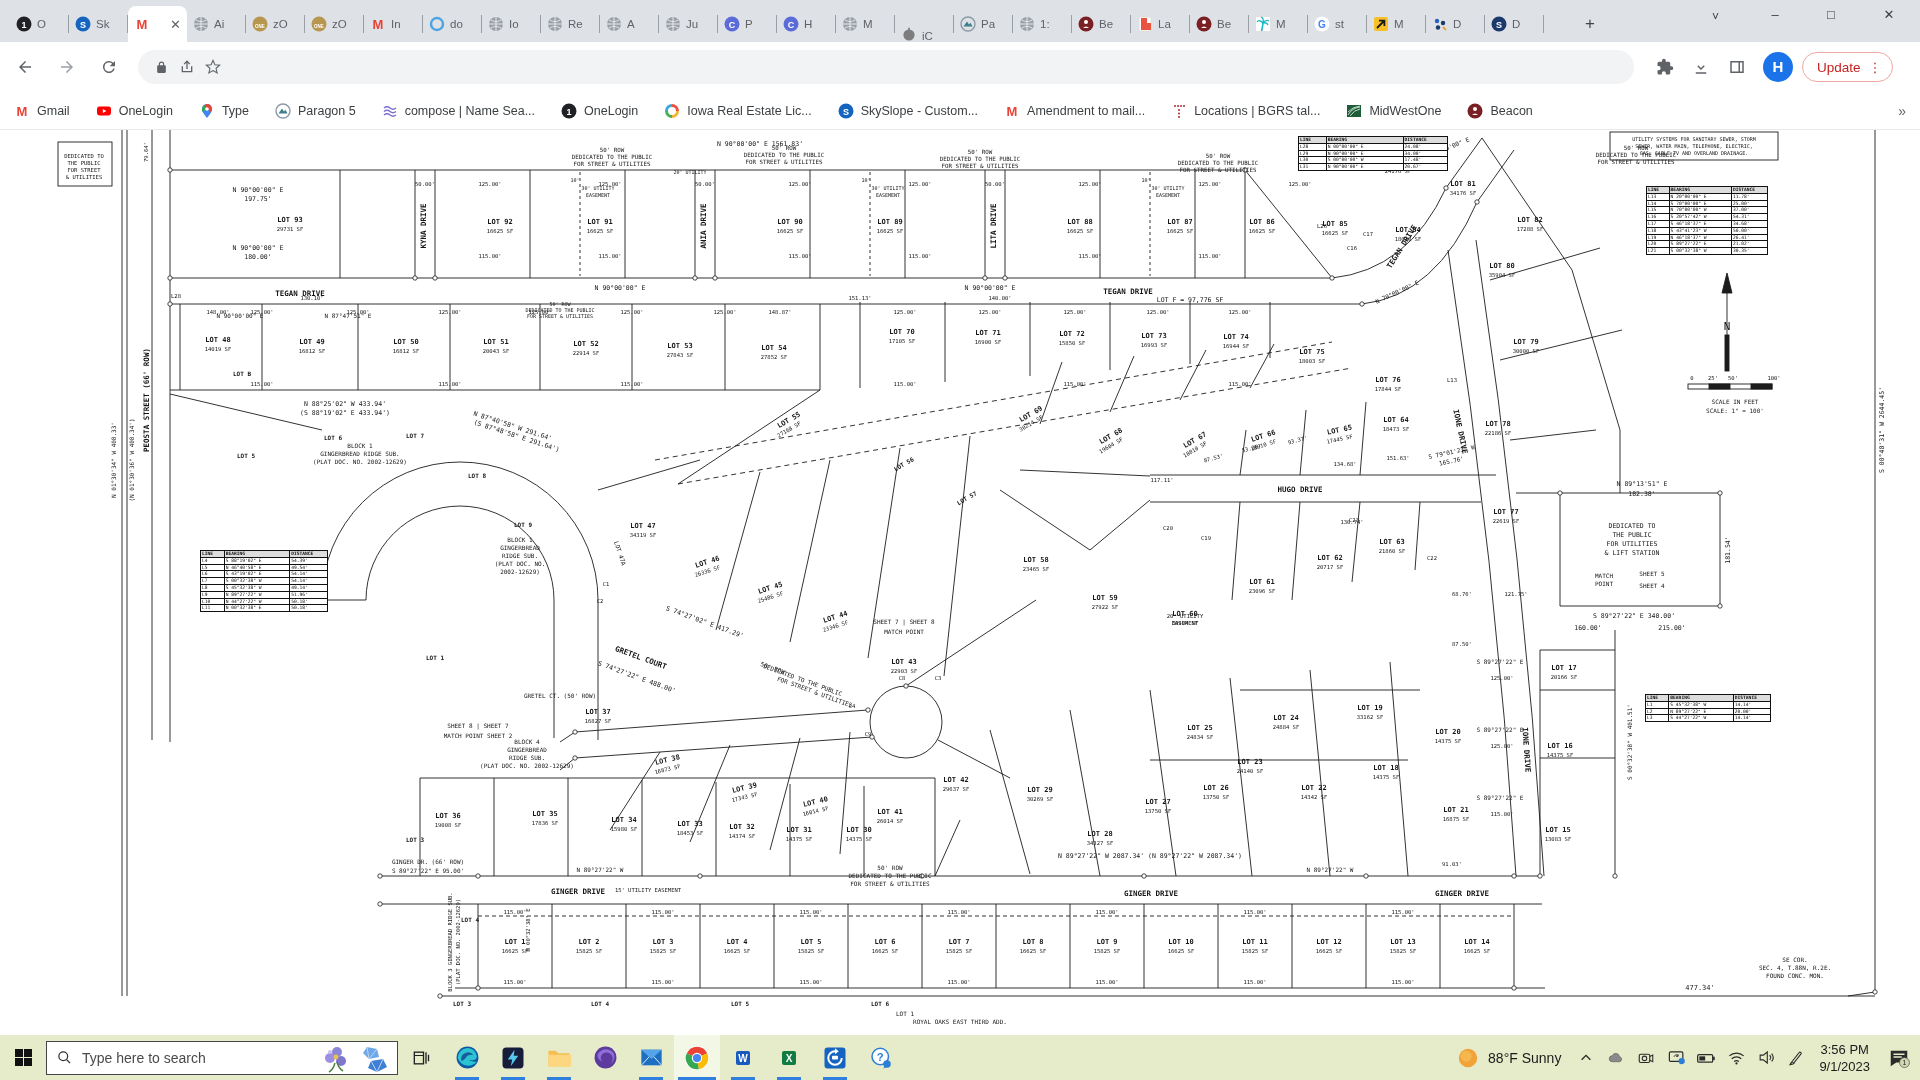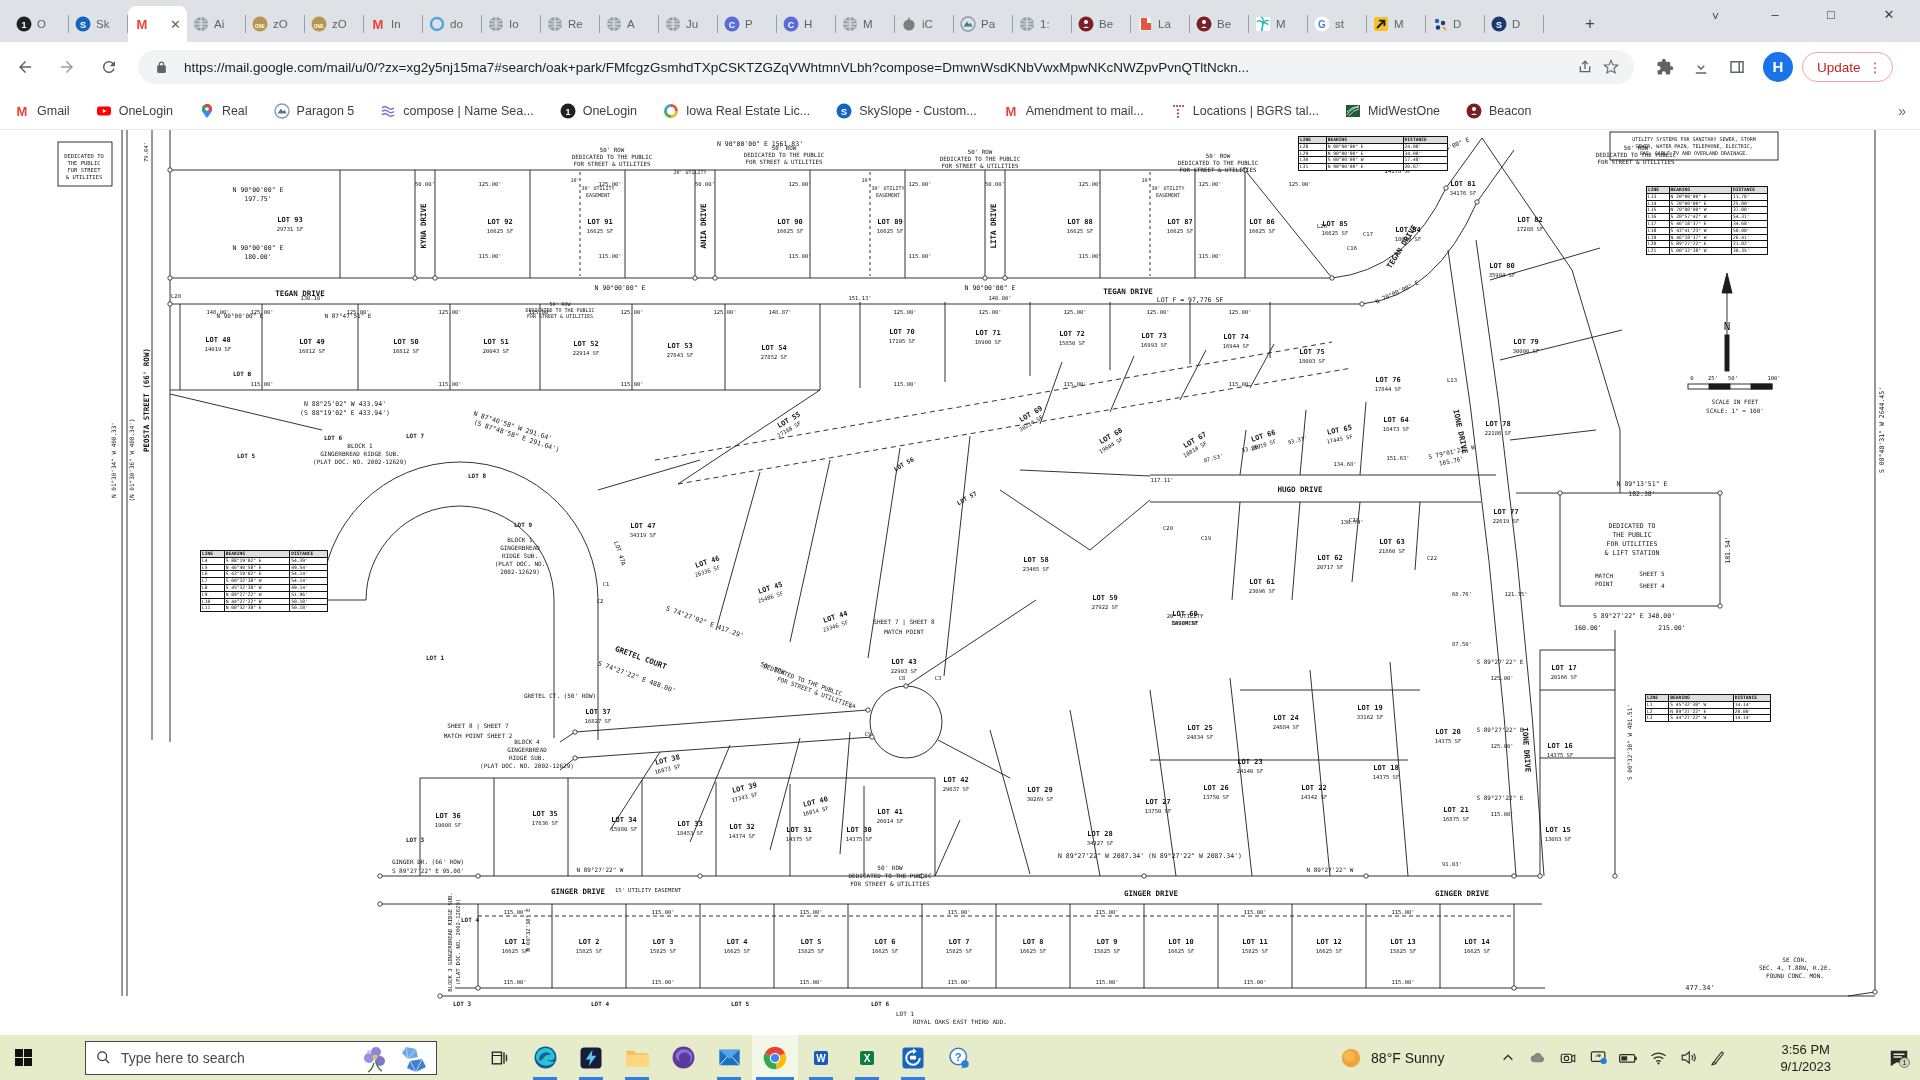--- a/index.html
+++ b/index.html
@@ -55,21 +55,21 @@
   #plat text { font-family:"DejaVu Sans Mono", monospace; fill:#161616; }
   .ptable { position:absolute; border:1px solid #111; background:#fff; font-family:"DejaVu Sans Mono",monospace; }
   .ptable .r { display:flex; border-top:0.5px solid #111; }
   .ptable .r:first-child { border-top:none; font-weight:bold; background:#ddd; }
   .ptable .c { font-size:4.6px; line-height:5.8px; padding:0 1px; border-left:0.5px solid #111;
     white-space:nowrap; overflow:hidden; color:#111; }
   .ptable .c:first-child { border-left:none; }
 
   
   #taskbar { position:absolute; left:0; top:1035px; width:1920px; height:45px; background:#e6ecca;
-    display:flex; align-items:center;gap:39px; }
+    display:flex; align-items:center; }
   #startbtn { width:46px; height:45px; display:flex; align-items:center; justify-content:center; cursor:pointer; }
   #searchbox { width:352px; height:34px; background:#fff; border:1px solid #43464b; display:flex;
     align-items:center; padding-left:10px; position:relative; cursor:text; }
   #searchbox .ph { color:#4a4a4a; font-size:14px; margin-left:10px; }
   #searchart { position:absolute; right:2px; top:1px; width:80px; height:30px; }
   .tbtn { width:46px; height:45px; display:flex; align-items:center; justify-content:center;
     position:relative; cursor:pointer; }
   .tbtn.activeapp { background:#f3f7e6; }
   .tbtn .runline { position:absolute; bottom:0; left:11px; width:24px; height:3px; background:#2f7fe0; }
   .tbtn.activeapp .runline { left:4px; width:38px; }
@@ -197,21 +197,21 @@
           <span class="sep"></span>
         </div>
         <div class="tab" style="left: 836px;">
           <span class="fav"><svg viewBox="0 0 16 16" width="16" height="16">
               <circle cx="8" cy="8" r="7" fill="#9aa0a6"></circle>
               <path d="M1,8h14 M8,1v14 M3,4c3,2 7,2 10,0 M3,12c3,-2 7,-2 10,0" stroke="#e8eaed" stroke-width="1" fill="none"></path>
             </svg></span>
           <span class="tl">M</span>
           <span class="sep"></span>
         </div>
-        <div class="tab" style="left: 895px;">
+        <div class="tab" style="left: 895px; align-items: flex-end;">
           <span class="fav"><svg viewBox="0 0 16 16" width="16" height="16">
               <circle cx="8" cy="9" r="5.6" fill="#7d7d7d"></circle>
               <rect x="7.2" y="1.5" width="1.6" height="3" rx="0.8" fill="#7d7d7d"></rect>
             </svg></span>
           <span class="tl">iC</span>
           <span class="sep"></span>
         </div>
         <div class="tab" style="left: 954px;">
           <span class="fav"><svg viewBox="0 0 16 16" width="16" height="16">
               <circle cx="8" cy="8" r="7" fill="none" stroke="#8a9aa6" stroke-width="1.4"></circle>
@@ -320,21 +320,20 @@
       <svg width="18" height="18" viewBox="0 0 24 24">
           <path d="M17.65 6.35A8 8 0 1 0 19.73 14h-2.08A6 6 0 1 1 12 6c1.66 0 3.14.69 4.22 1.78L13 11h7V4l-2.35 2.35z" fill="#5f6368"></path>
         </svg>
     </div>
     <div id="omnibox">
       <span class="boxicon">
         <svg width="13" height="13" viewBox="0 0 24 24">
             <path d="M18 8h-1V6a5 5 0 0 0-10 0v2H6a2 2 0 0 0-2 2v10a2 2 0 0 0 2 2h12a2 2 0 0 0 2-2V10a2 2 0 0 0-2-2zM9 6a3 3 0 0 1 6 0v2H9V6z" fill="#5f6368"></path>
           </svg>
       </span>
-      <span id="urltext">https://mail.google.com/mail/u/0/?zx=xg2y5nj15ma7#search/oak+park/FMfcgzGsmhdTXpCSKTZGZqVWhtmnVLbh?compose=DmwnWsdKNbVwxMpwNKcNWZpvPvnQTltNckn...</span>
       <span class="boxicon">
         <svg width="16" height="16" viewBox="0 0 24 24">
             <path d="M4 20v-9h2v7h12v-7h2v9H4zm8-18 5 5-1.4 1.4L13 5.8V15h-2V5.8L8.4 8.4 7 7l5-5z" fill="#5f6368"></path>
           </svg>
       </span>
       <span class="boxicon">
         <svg width="16" height="16" viewBox="0 0 24 24">
             <path d="M12 17.27 18.18 21l-1.64-7.03L22 9.24l-7.19-.61L12 2 9.19 8.63 2 9.24l5.46 4.73L5.82 21z" fill="none" stroke="#5f6368" stroke-width="1.6"></path>
           </svg>
       </span>
@@ -376,21 +375,21 @@
             </svg></span>
           <span>OneLogin</span>
         </div>
         <div class="bm">
           <span class="fav"><svg viewBox="0 0 16 16" width="16" height="16">
               <path d="M8,1 a5,5 0 0 1 5,5 c0,3.5 -5,9 -5,9 s-5,-5.5 -5,-9 a5,5 0 0 1 5,-5 z" fill="#4285f4"></path>
               <path d="M8,1 a5,5 0 0 1 5,5 c0,1 -0.4,2.1 -1,3.2 L5,3 a5,5 0 0 1 3,-2 z" fill="#ea4335"></path>
               <path d="M3.6,9.2 C3.2,8.1 3,7 3,6 a5,5 0 0 1 2,-4 l3,4 z" fill="#34a853"></path>
               <circle cx="8" cy="6" r="1.8" fill="#fff"></circle>
             </svg></span>
-          <span>Real</span>
+          <span>Type</span>
         </div>
         <div class="bm">
           <span class="fav"><svg viewBox="0 0 16 16" width="16" height="16">
               <circle cx="8" cy="8" r="7" fill="none" stroke="#8a9aa6" stroke-width="1.4"></circle>
               <path d="M3.5,10.5 L7,5.5 L9,8.5 L10.5,6.8 L12.5,10.5 Z" fill="#3f7f8c"></path>
             </svg></span>
           <span>Paragon 5</span>
         </div>
         <div class="bm">
           <span class="fav"><svg viewBox="0 0 16 16" width="16" height="16">

